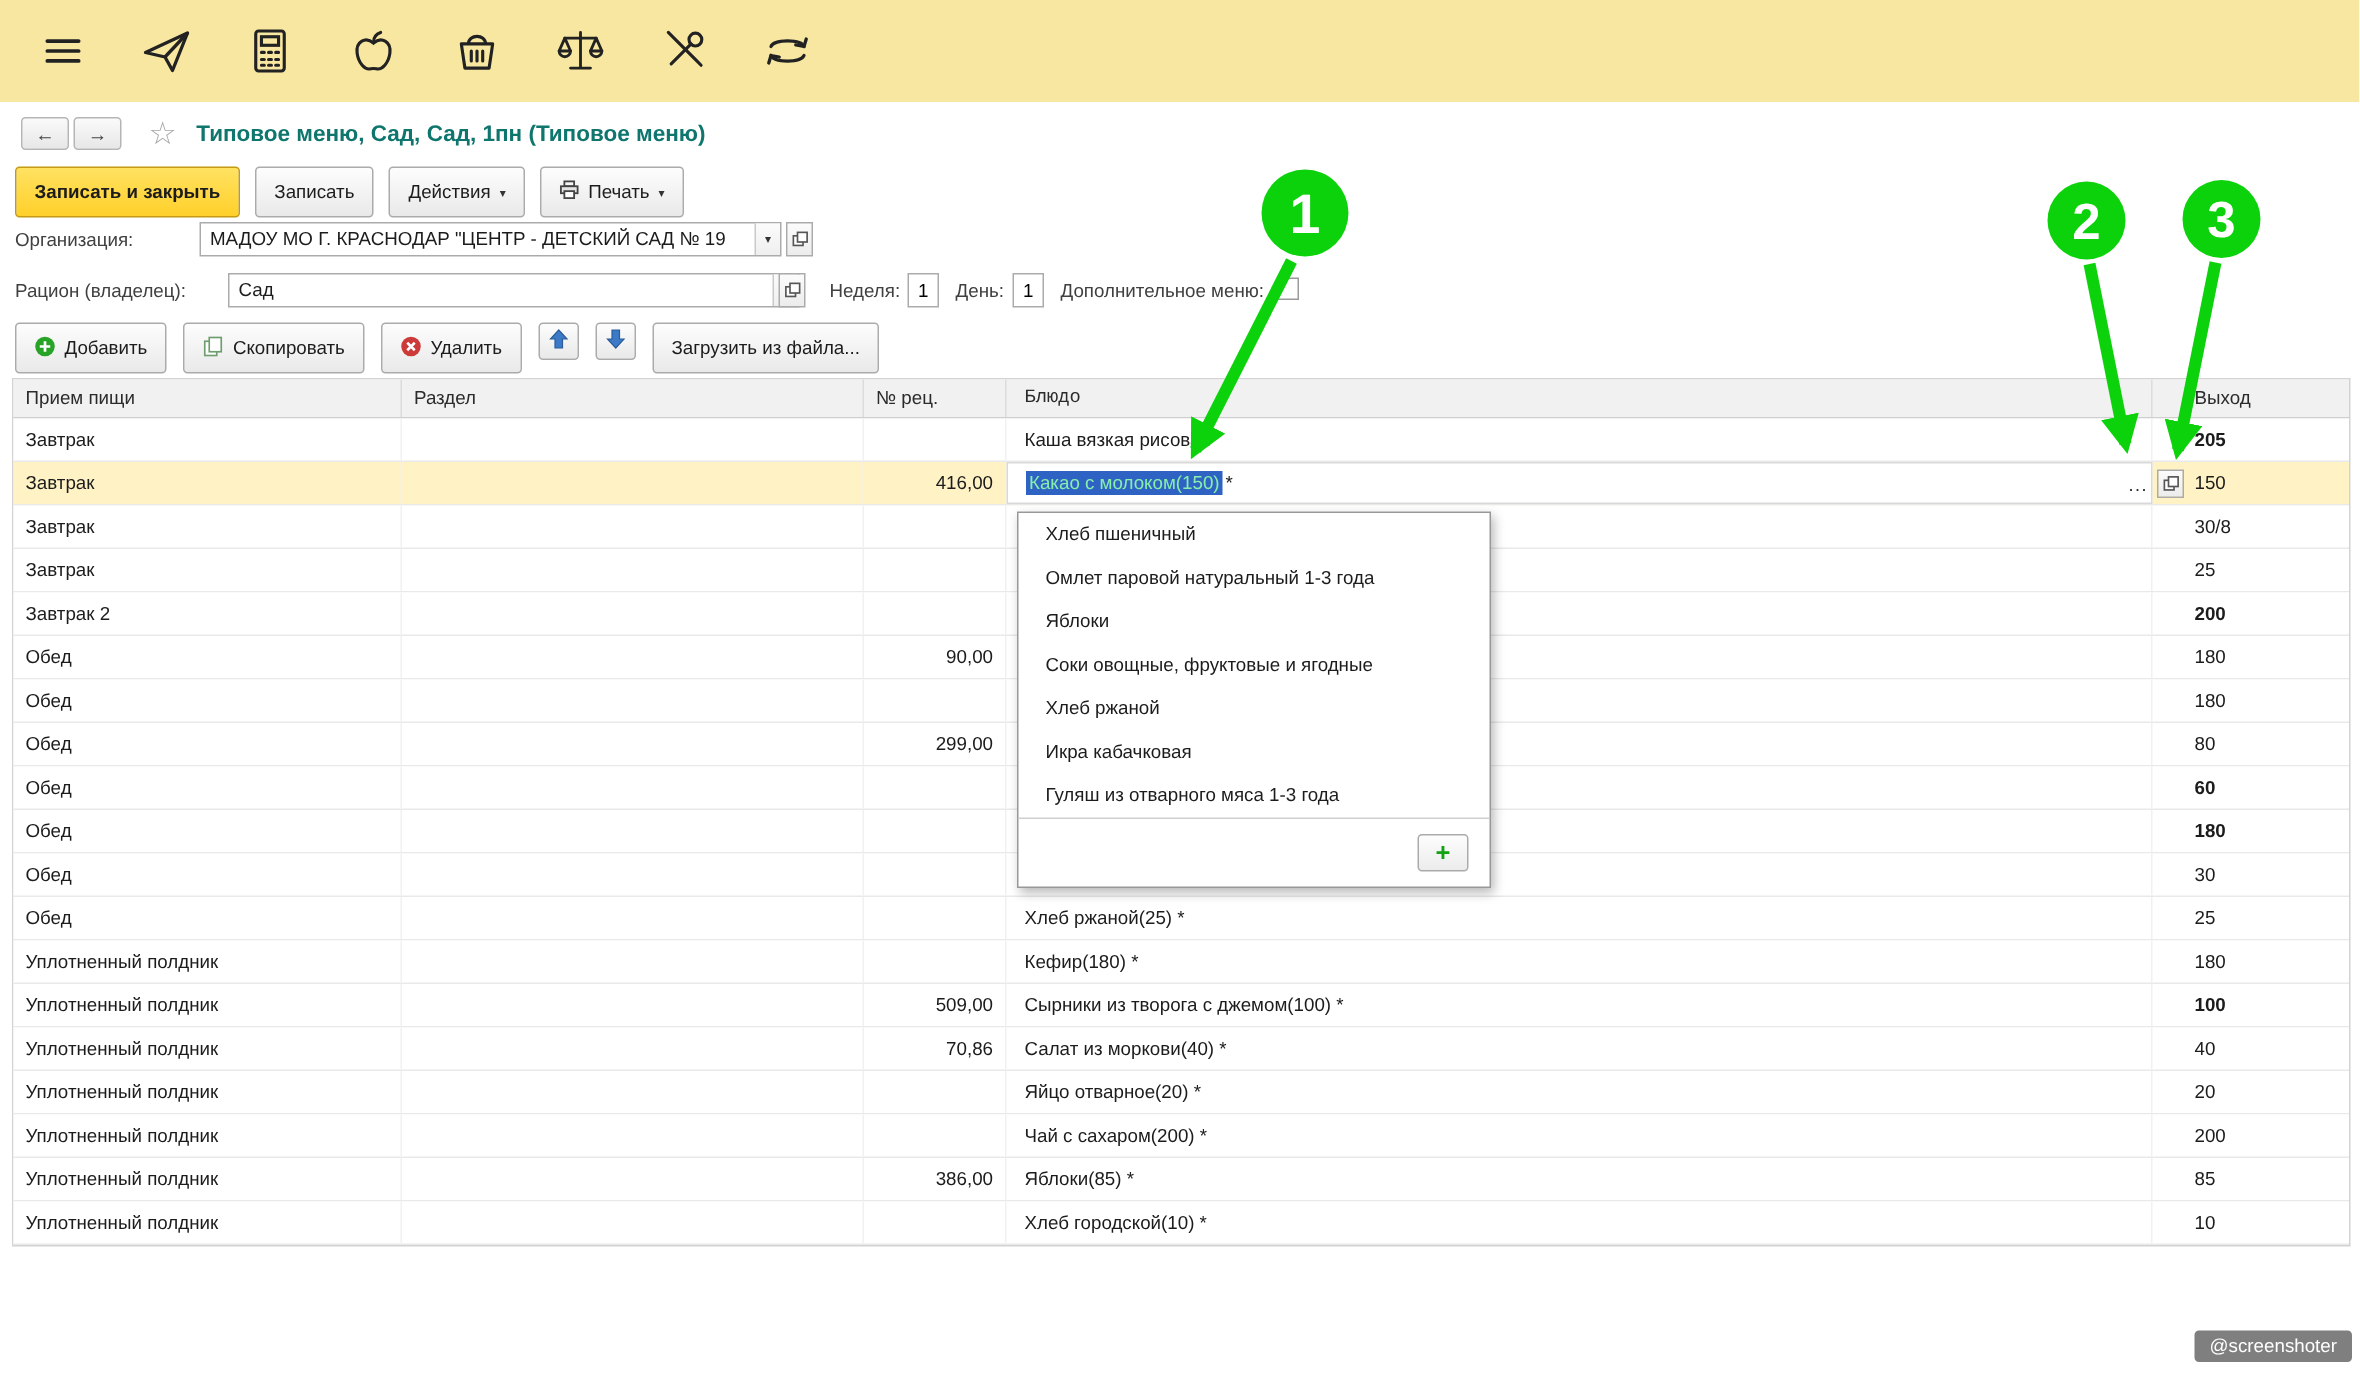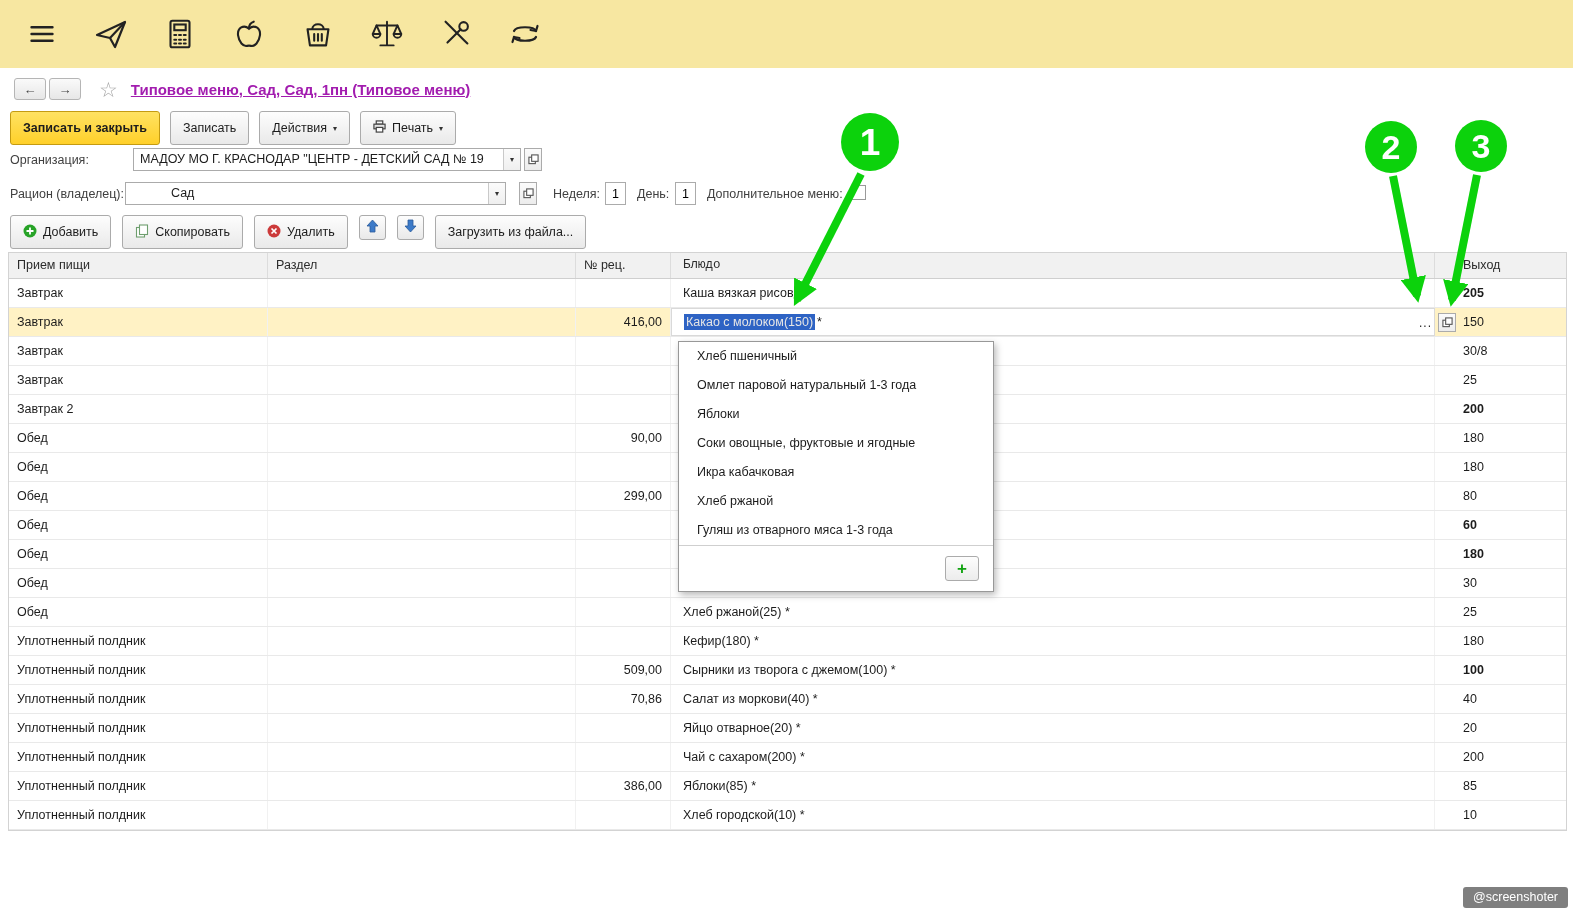--- a/index.html
+++ b/index.html
@@ -16,21 +16,21 @@
     background:#F7E7A1; display:flex; align-items:center; gap:29px; padding-left:22px; }
   .tb-icon { width:40px; height:40px; display:flex; align-items:center; justify-content:center; cursor:pointer; }
 
   
   .title-row { position:absolute; left:14px; top:76px; height:26px; display:flex; align-items:center; }
   .nav-btn { width:32px; height:22px; border:1px solid #B5B5B5; border-radius:3px;
     background:linear-gradient(#FAFAFA,#E7E7E7); font-size:13px; color:#444;
     display:flex; align-items:center; justify-content:center; cursor:pointer; font-family:inherit; }
   .nav-btn + .nav-btn { margin-left:3px; }
   .star { margin-left:18px; font-size:21px; color:#A8A8A8; line-height:1; cursor:pointer; }
-  .page-title { margin-left:13px; font-size:15px; font-weight:bold; color:#a21caf; white-space:nowrap;text-decoration:underline; }
+  .page-title { margin-left:13px; font-size:15px; font-weight:bold; color:#0f766e; white-space:nowrap; }
 
   
   .cmd-row { position:absolute; left:10px; top:111px; display:flex; gap:10px; }
   .btn { height:25px; padding:16px 12px; border:1px solid #ABABAB; border-radius:3px;
     background:linear-gradient(#FDFDFD,#E9E9E9); font-family:inherit; font-size:12.5px;
     display:flex; align-items:center; gap:6px; cursor:pointer; color:#1c1c1c; white-space:nowrap; }
   .btn-primary { background:linear-gradient(#FFE262,#FFD02A); border-color:#C49B12; font-weight:bold; }
   .caret { font-size:8px; color:#333; }
 
   
@@ -64,21 +64,21 @@
   .trow { height:29px; border-bottom:1px solid #E9E9E9; background:#fff; }
   .trow.selected { background:#FFF2C5; }
   .td { padding:0 8px; line-height:28px; font-size:12.5px; border-right:1px solid #F1F1F1;
     white-space:nowrap; overflow:hidden; cursor:default; }
   .td.rec { text-align:right; }
   .td.dish { padding-left:12px; }
   .td.out { padding-left:28px; border-right:none; }
   .td.bold { font-weight:bold; }
   .td.dish.editing { background:#fff; display:flex; align-items:center;
     position:relative; overflow:visible; border:1px solid #D9D9D9; line-height:normal; }
-  .sel-text { background:#2E63C4; color:#e5e5e5; padding:1px 2px; }
+  .sel-text { background:#2E63C4; color:#86efac; padding:1px 2px; }
   .suffix { margin-left:2px; }
   .edit-btns { position:absolute; right:-22px; top:4px; display:flex; align-items:center; gap:3px; }
   .dots-btn { color:#222; padding:0 3px; cursor:pointer; letter-spacing:1px; font-size:12px; }
   .open-mini { width:18px; height:19px; border:1px solid #ABABAB;
     background:linear-gradient(#FBFBFB,#ECECEC); display:flex; align-items:center;
     justify-content:center; cursor:pointer; }
 
   
   .dropdown { position:absolute; left:678px; top:341px; width:316px; background:#fff;
     border:1px solid #989898; box-shadow:2px 3px 7px rgba(0,0,0,.28); z-index:20; }
@@ -194,21 +194,21 @@
     <span class="combo-arrow">▾</span>
   </div>
   <span class="open-btn" style="left:524px; top:148px;">
     <svg width="11" height="11" viewBox="0 0 12 12" fill="#fff" stroke="#555" stroke-width="1.2">
         <rect x="1" y="3.5" width="7" height="7"></rect>
         <rect x="4" y="1" width="7" height="7"></rect>
       </svg>
   </span>
 
   <span class="form-label" style="left:10px; top:187px;">Рацион (владелец):</span>
-  <div class="combo" style="left:125px; top:182px; width:381px;padding-left:39px;">
+  <div class="combo" style="left:152px; top:182px; width:381px;">
     <span class="combo-value">Сад</span>
     <span class="combo-arrow">▾</span>
   </div>
   <span class="open-btn" style="left:519px; top:182px;">
     <svg width="11" height="11" viewBox="0 0 12 12" fill="#fff" stroke="#555" stroke-width="1.2">
         <rect x="1" y="3.5" width="7" height="7"></rect>
         <rect x="4" y="1" width="7" height="7"></rect>
       </svg>
   </span>
   <span class="form-label" style="left:553px; top:187px;">Неделя:</span>
@@ -409,22 +409,22 @@
     </div>
       </div>
   </div>
 
   <div class="dropdown">
     <div>
         <div class="dd-item">Хлеб пшеничный</div>
         <div class="dd-item">Омлет паровой натуральный 1-3 года</div>
         <div class="dd-item">Яблоки</div>
         <div class="dd-item">Соки овощные, фруктовые и ягодные</div>
+        <div class="dd-item">Хлеб ржаной</div>
         <div class="dd-item">Икра кабачковая</div>
-        <div class="dd-item">Хлеб ржаной</div>
         <div class="dd-item">Гуляш из отварного мяса 1-3 года</div>
       </div>
     <div class="dd-footer">
       <button class="dd-add-btn">
           <span>+</span>
         </button>
     </div>
   </div>
 
   <svg class="annotations" width="1573" height="915" viewBox="0 0 1573 915">

